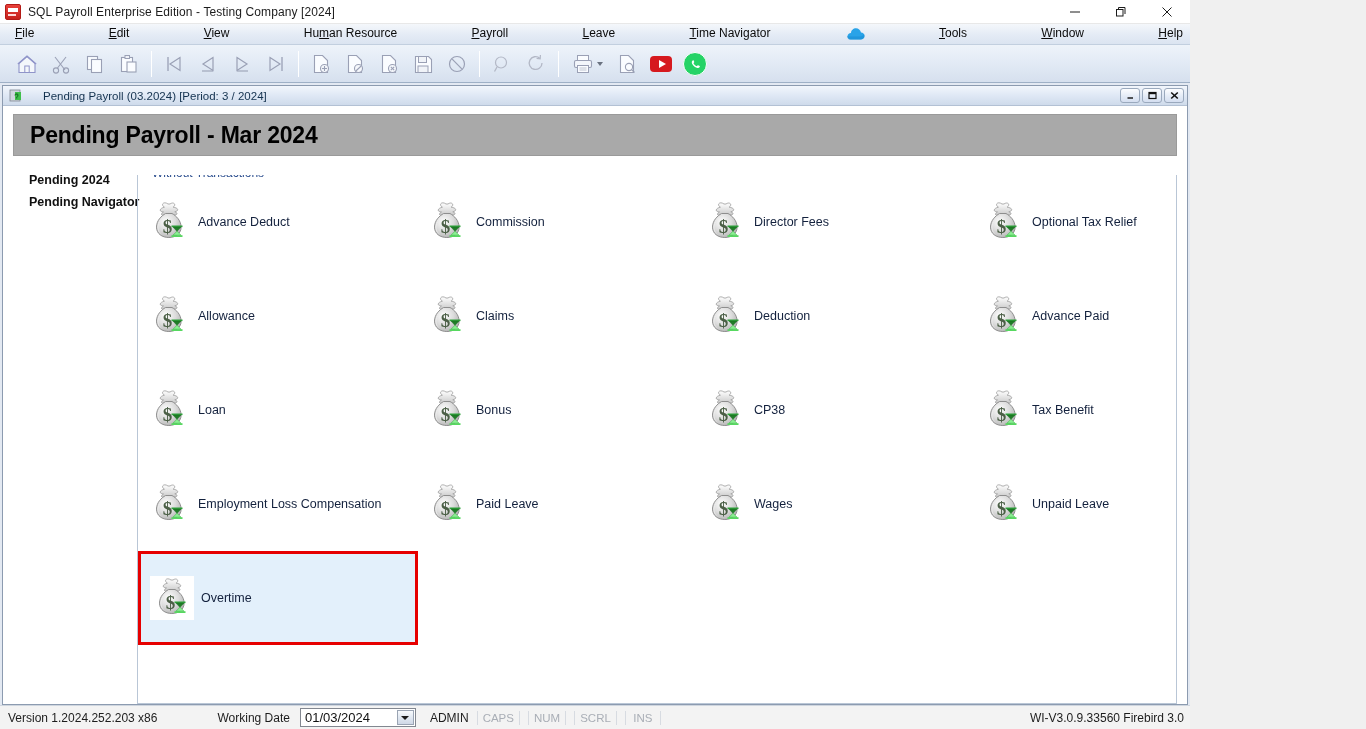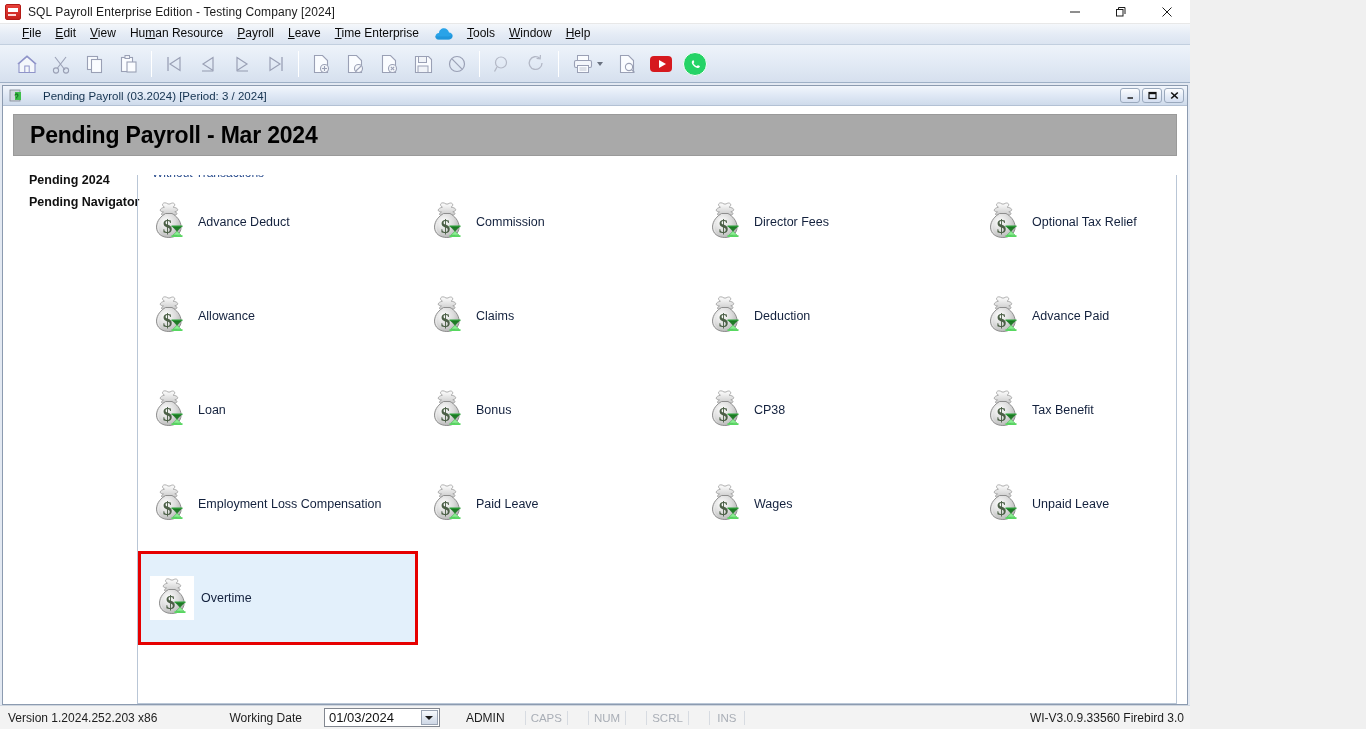--- a/index.html
+++ b/index.html
@@ -72,21 +72,22 @@
   .win-btn svg { display: block; }
 
   
   .menubar {
     height: 21px;
     flex: 0 0 21px;
     background: linear-gradient(#f4f7fb, #e4ebf5 55%, #dbe4f1);
     border-bottom: 1px solid #c2cfdf;
     display: flex;
     align-items: center;
-    padding-left: 15px;
+    padding-left: 8px;
+    justify-content: space-between;
   }
   .menu-item {
     font-size: 12px;
     color: #0b0b0b;
     padding: 2px 7px 3px 7px;
     white-space: nowrap;
     line-height: 13px;
   }
   .menu-item u { text-decoration: underline; }
   .cloud-icon {
@@ -316,21 +317,21 @@
   .statusbar {
     height: 24px;
     flex: 0 0 24px;
     background: #f3f3f3;
     border-top: 1px solid #cfd6df;
     display: flex;
     align-items: center;
     font-size: 12px;
     color: #1d1d1d;
     padding: 0 6px;
-    gap: 12px;
+    gap: 0;
   }
   .sb-version { margin-left: 2px; white-space: nowrap; }
   .sb-wd-label { margin-left: 60px; white-space: nowrap; }
   .date-box {
     margin-left: 10px;
     width: 116px; height: 19px;
     background: #ffffff;
     border: 1px solid #828790;
     display: flex;
     align-items: center;
@@ -401,21 +402,21 @@
     </div>
   </div>
 
   <div class="menubar">
     <div class="menu-item"><u>F</u><span>ile</span></div>
     <div class="menu-item"><u>E</u><span>dit</span></div>
     <div class="menu-item"><u>V</u><span>iew</span></div>
     <div class="menu-item">Hu<u>m</u>an Resource</div>
     <div class="menu-item"><u>P</u><span>ayroll</span></div>
     <div class="menu-item"><u>L</u><span>eave</span></div>
-    <div class="menu-item"><u>T</u><span>ime Enterprise</span></div>
+    <div class="menu-item"><u>T</u><span>ime Navigator</span></div>
     <div class="cloud-icon">
       <svg width="22" height="14" viewBox="0 0 22 14">
         <path d="M5.2 12.5h11.3c2.3 0 4-1.6 4-3.6 0-1.9-1.5-3.4-3.5-3.5C16.4 3 14.4 1.3 12 1.3 9.3 1.3 7.1 3.4 7 6 5 6.1 3.5 7.5 3.5 9.3c0 1.8 1.4 3.2 3.2 3.2z" fill="#29a3e8"></path>
         <path d="M5.2 12.5h11.3c2.3 0 4-1.6 4-3.6 0-.7-.2-1.3-.5-1.8-.6 1.4-2 2.3-3.7 2.3H4.3c-.5 0-1-.1-1.4-.3.3 1.9 1.8 3.4 2.3 3.4z" fill="#1b8dd3" opacity="0.6"></path>
       </svg>
     </div>
     <div class="menu-item"><u>T</u><span>ools</span></div>
     <div class="menu-item"><u>W</u><span>indow</span></div>
     <div class="menu-item"><u>H</u><span>elp</span></div>
   </div>

